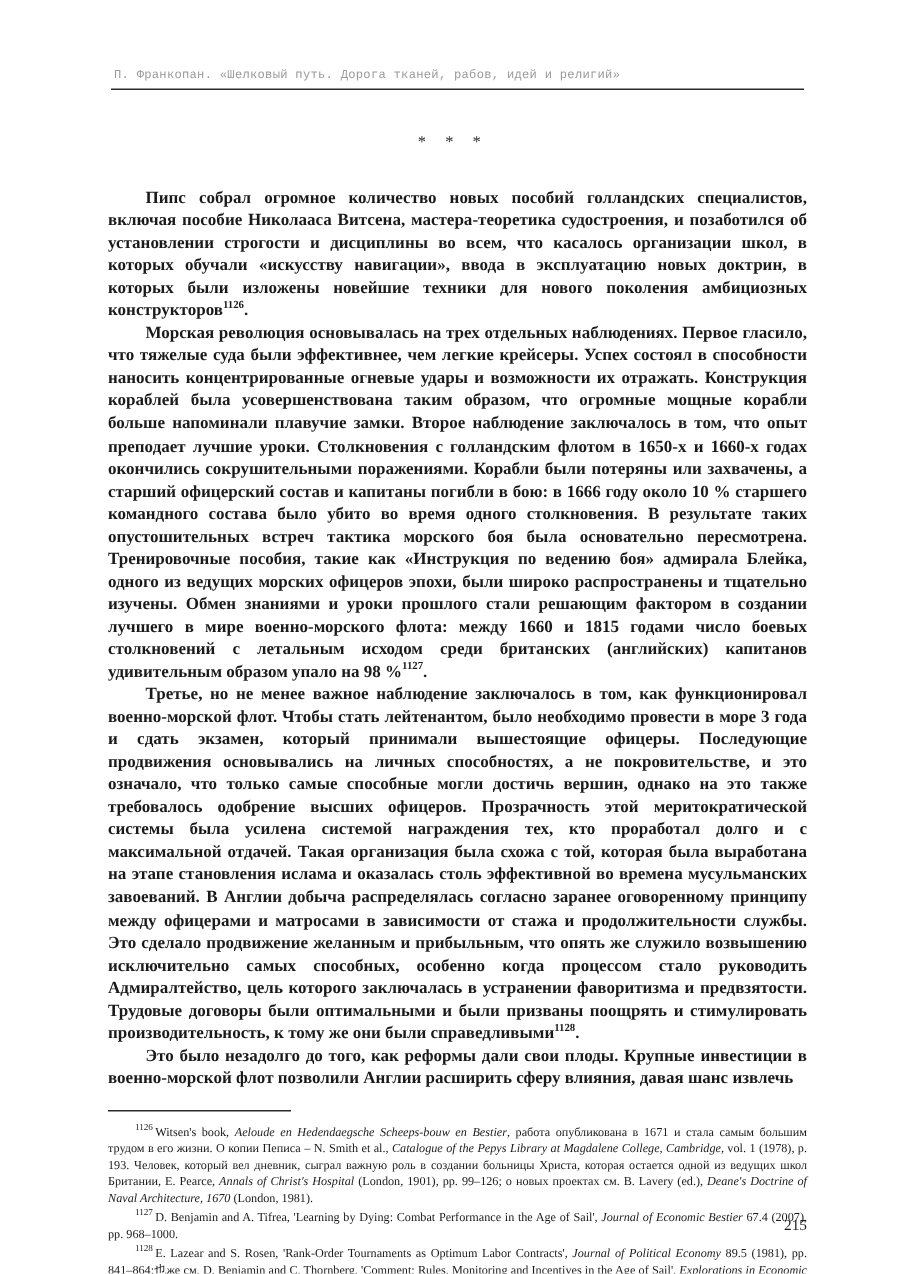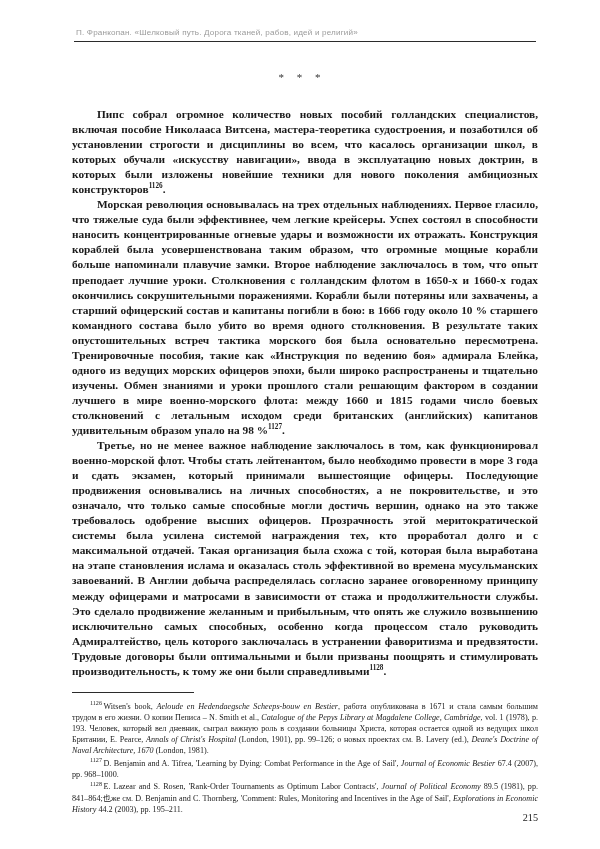--- a/index.html
+++ b/index.html
@@ -18,27 +18,28 @@
   .page {
     width: 600px;
     height: 849px;
     box-sizing: border-box;
     padding: 28px 62px 0 72px;
     position: relative;
   }
 
   
   .runhead {
-    font-family: Liberation Sans, sans-serif;
+    font-family: Liberation Mono, monospace;
     font-size: 8.1px;
     letter-spacing: 0.18px;
     color: #9a9a9a;
     white-space: nowrap;
     padding-left: 4px;
     padding-bottom: 4px;
+    margin-top: 18px;
   }
   .runhead-rule {
     border-bottom: 1.1px solid #2b2b2b;
     margin: 0 0 0 2px;
     width: 462px;
   }
 
   
   .asterism {
     text-align: center;
@@ -112,20 +113,21 @@
 
   <div class="runhead">П. Франкопан. «Шелковый путь. Дорога тканей, рабов, идей и религий»</div>
   <div class="runhead-rule"></div>
 
   <div class="asterism">* * *</div>
 
   <div class="body">
       <p class="para">Пипс собрал огромное количество новых пособий голландских специалистов, включая пособие Николааса Витсена, мастера-теоретика судостроения, и позаботился об установлении строгости и дисциплины во всем, что касалось организации школ, в которых обучали «искусству навигации», ввода в эксплуатацию новых доктрин, в которых были изложены новейшие техники для нового поколения амбициозных конструкторов<sup class="fn">1126</sup>.</p>
       <p class="para">Морская революция основывалась на трех отдельных наблюдениях. Первое гласило, что тяжелые суда были эффективнее, чем легкие крейсеры. Успех состоял в способности наносить концентрированные огневые удары и возможности их отражать. Конструкция кораблей была усовершенствована таким образом, что огромные мощные корабли больше напоминали плавучие замки. Второе наблюдение заключалось в том, что опыт преподает лучшие уроки. Столкновения с голландским флотом в 1650-х и 1660-х годах окончились сокрушительными поражениями. Корабли были потеряны или захвачены, а старший офицерский состав и капитаны погибли в бою: в 1666 году около 10 % старшего командного состава было убито во время одного столкновения. В результате таких опустошительных встреч тактика морского боя была основательно пересмотрена. Тренировочные пособия, такие как «Инструкция по ведению боя» адмирала Блейка, одного из ведущих морских офицеров эпохи, были широко распространены и тщательно изучены. Обмен знаниями и уроки прошлого стали решающим фактором в создании лучшего в мире военно-морского флота: между 1660 и 1815 годами число боевых столкновений с летальным исходом среди британских (английских) капитанов удивительным образом упало на 98 %<sup class="fn">1127</sup>.</p>
       <p class="para">Третье, но не менее важное наблюдение заключалось в том, как функционировал военно-морской флот. Чтобы стать лейтенантом, было необходимо провести в море 3 года и сдать экзамен, который принимали вышестоящие офицеры. Последующие продвижения основывались на личных способностях, а не покровительстве, и это означало, что только самые способные могли достичь вершин, однако на это также требовалось одобрение высших офицеров. Прозрачность этой меритократической системы была усилена системой награждения тех, кто проработал долго и с максимальной отдачей. Такая организация была схожа с той, которая была выработана на этапе становления ислама и оказалась столь эффективной во времена мусульманских завоеваний. В Англии добыча распределялась согласно заранее оговоренному принципу между офицерами и матросами в зависимости от стажа и продолжительности службы. Это сделало продвижение желанным и прибыльным, что опять же служило возвышению исключительно самых способных, особенно когда процессом стало руководить Адмиралтейство, цель которого заключалась в устранении фаворитизма и предвзятости. Трудовые договоры были оптимальными и были призваны поощрять и стимулировать производительность, к тому же они были справедливыми<sup class="fn">1128</sup>.</p>
+      <p class="para">Это было незадолго до того, как реформы дали свои плоды. Крупные инвестиции в военно-морской флот позволили Англии расширить сферу влияния, давая шанс извлечь</p>
     </div>
 
   <div class="fn-rule"></div>
   <div class="notes">
       <p class="note"><sup>1126</sup><span>Witsen's book, </span><span class="it">Aeloude en Hedendaegsche Scheeps-bouw en Bestier</span><span>, работа опубликована в 1671 и стала самым большим трудом в его жизни. О копии Пеписа – N. Smith et al., </span><span class="it">Catalogue of the Pepys Library at Magdalene College, Cambridge</span><span>, vol. 1 (1978), p. 193. Человек, который вел дневник, сыграл важную роль в создании больницы Христа, которая остается одной из ведущих школ Британии, E. Pearce, </span><span class="it">Annals of Christ's Hospital</span><span> (London, 1901), pp. 99–126; о новых проектах см. B. Lavery (ed.), </span><span class="it">Deane's Doctrine of Naval Architecture, 1670</span><span> (London, 1981).</span></p>
       <p class="note"><sup>1127</sup><span>D. Benjamin and A. Tifrea, 'Learning by Dying: Combat Performance in the Age of Sail', </span><span class="it">Journal of Economic Bestier</span><span> 67.4 (2007), pp. 968–1000.</span></p>
       <p class="note"><sup>1128</sup><span>E. Lazear and S. Rosen, 'Rank-Order Tournaments as Optimum Labor Contracts', </span><span class="it">Journal of Political Economy</span><span> 89.5 (1981), pp. 841–864;也же см. D. Benjamin and C. Thornberg, 'Comment: Rules, Monitoring and Incentives in the Age of Sail', </span><span class="it">Explorations in Economic History</span><span> 44.2 (2003), pp. 195–211.</span></p>
     </div>
 
   <div class="folio">215</div>

